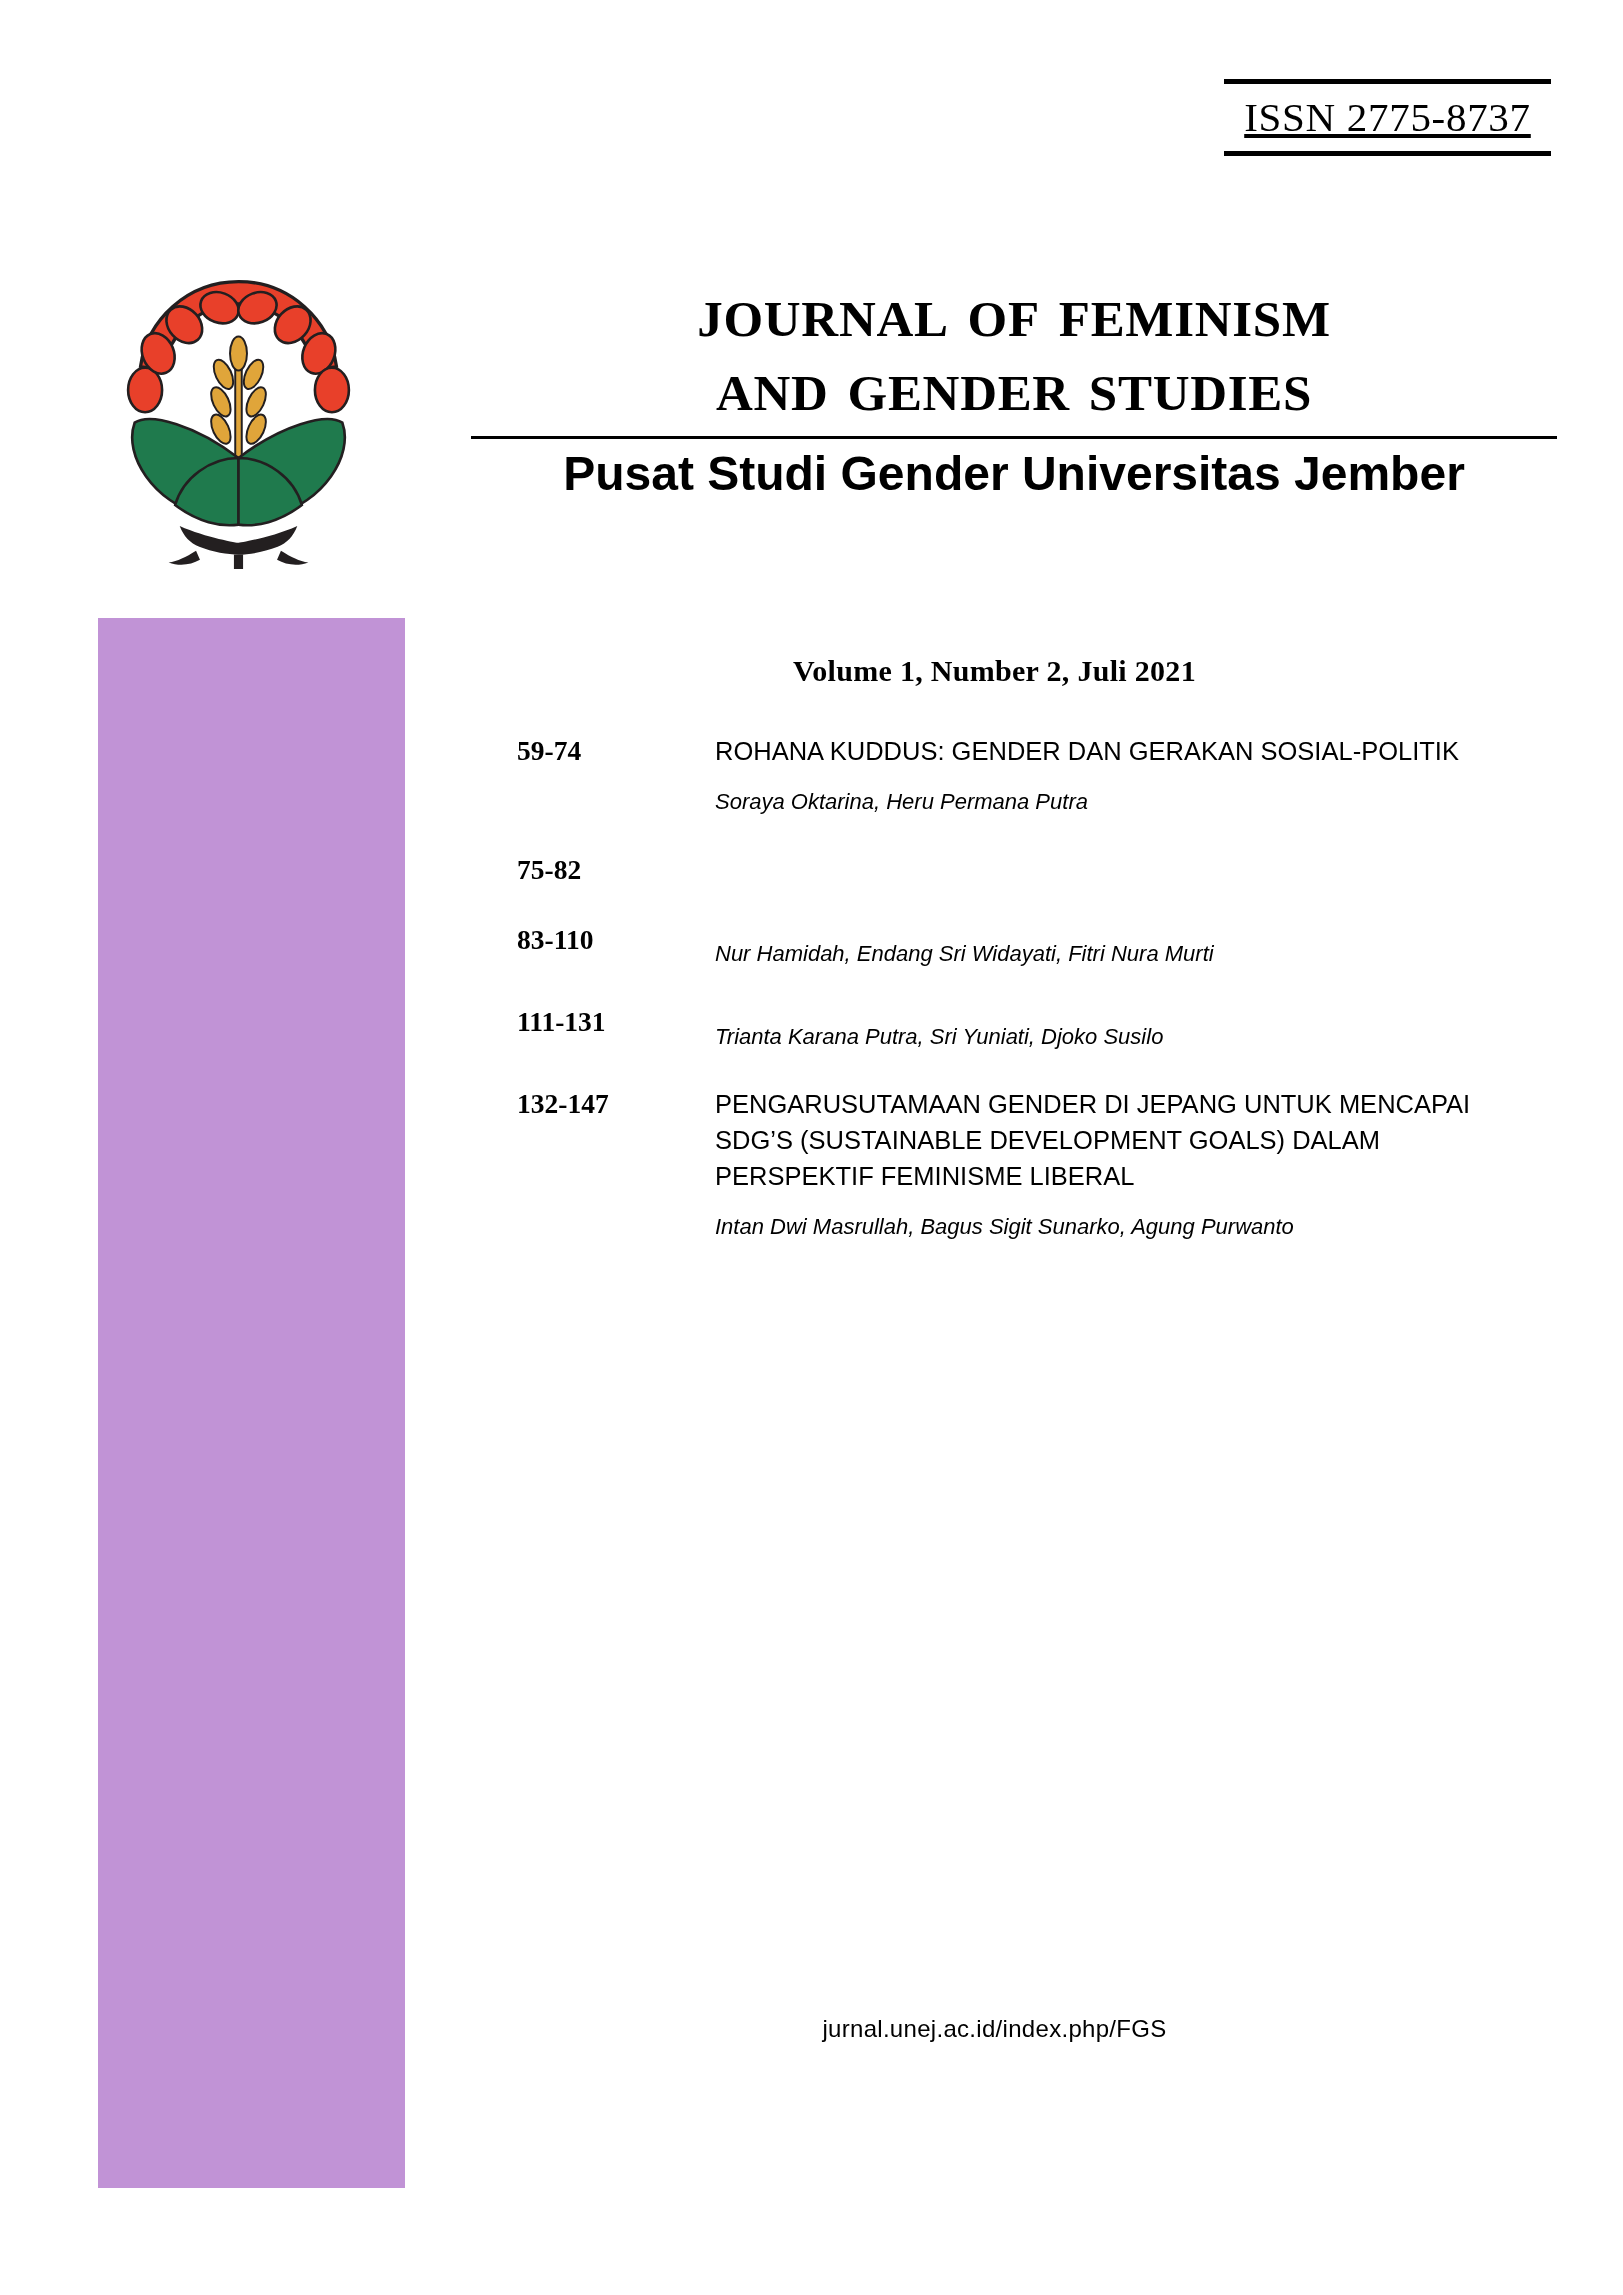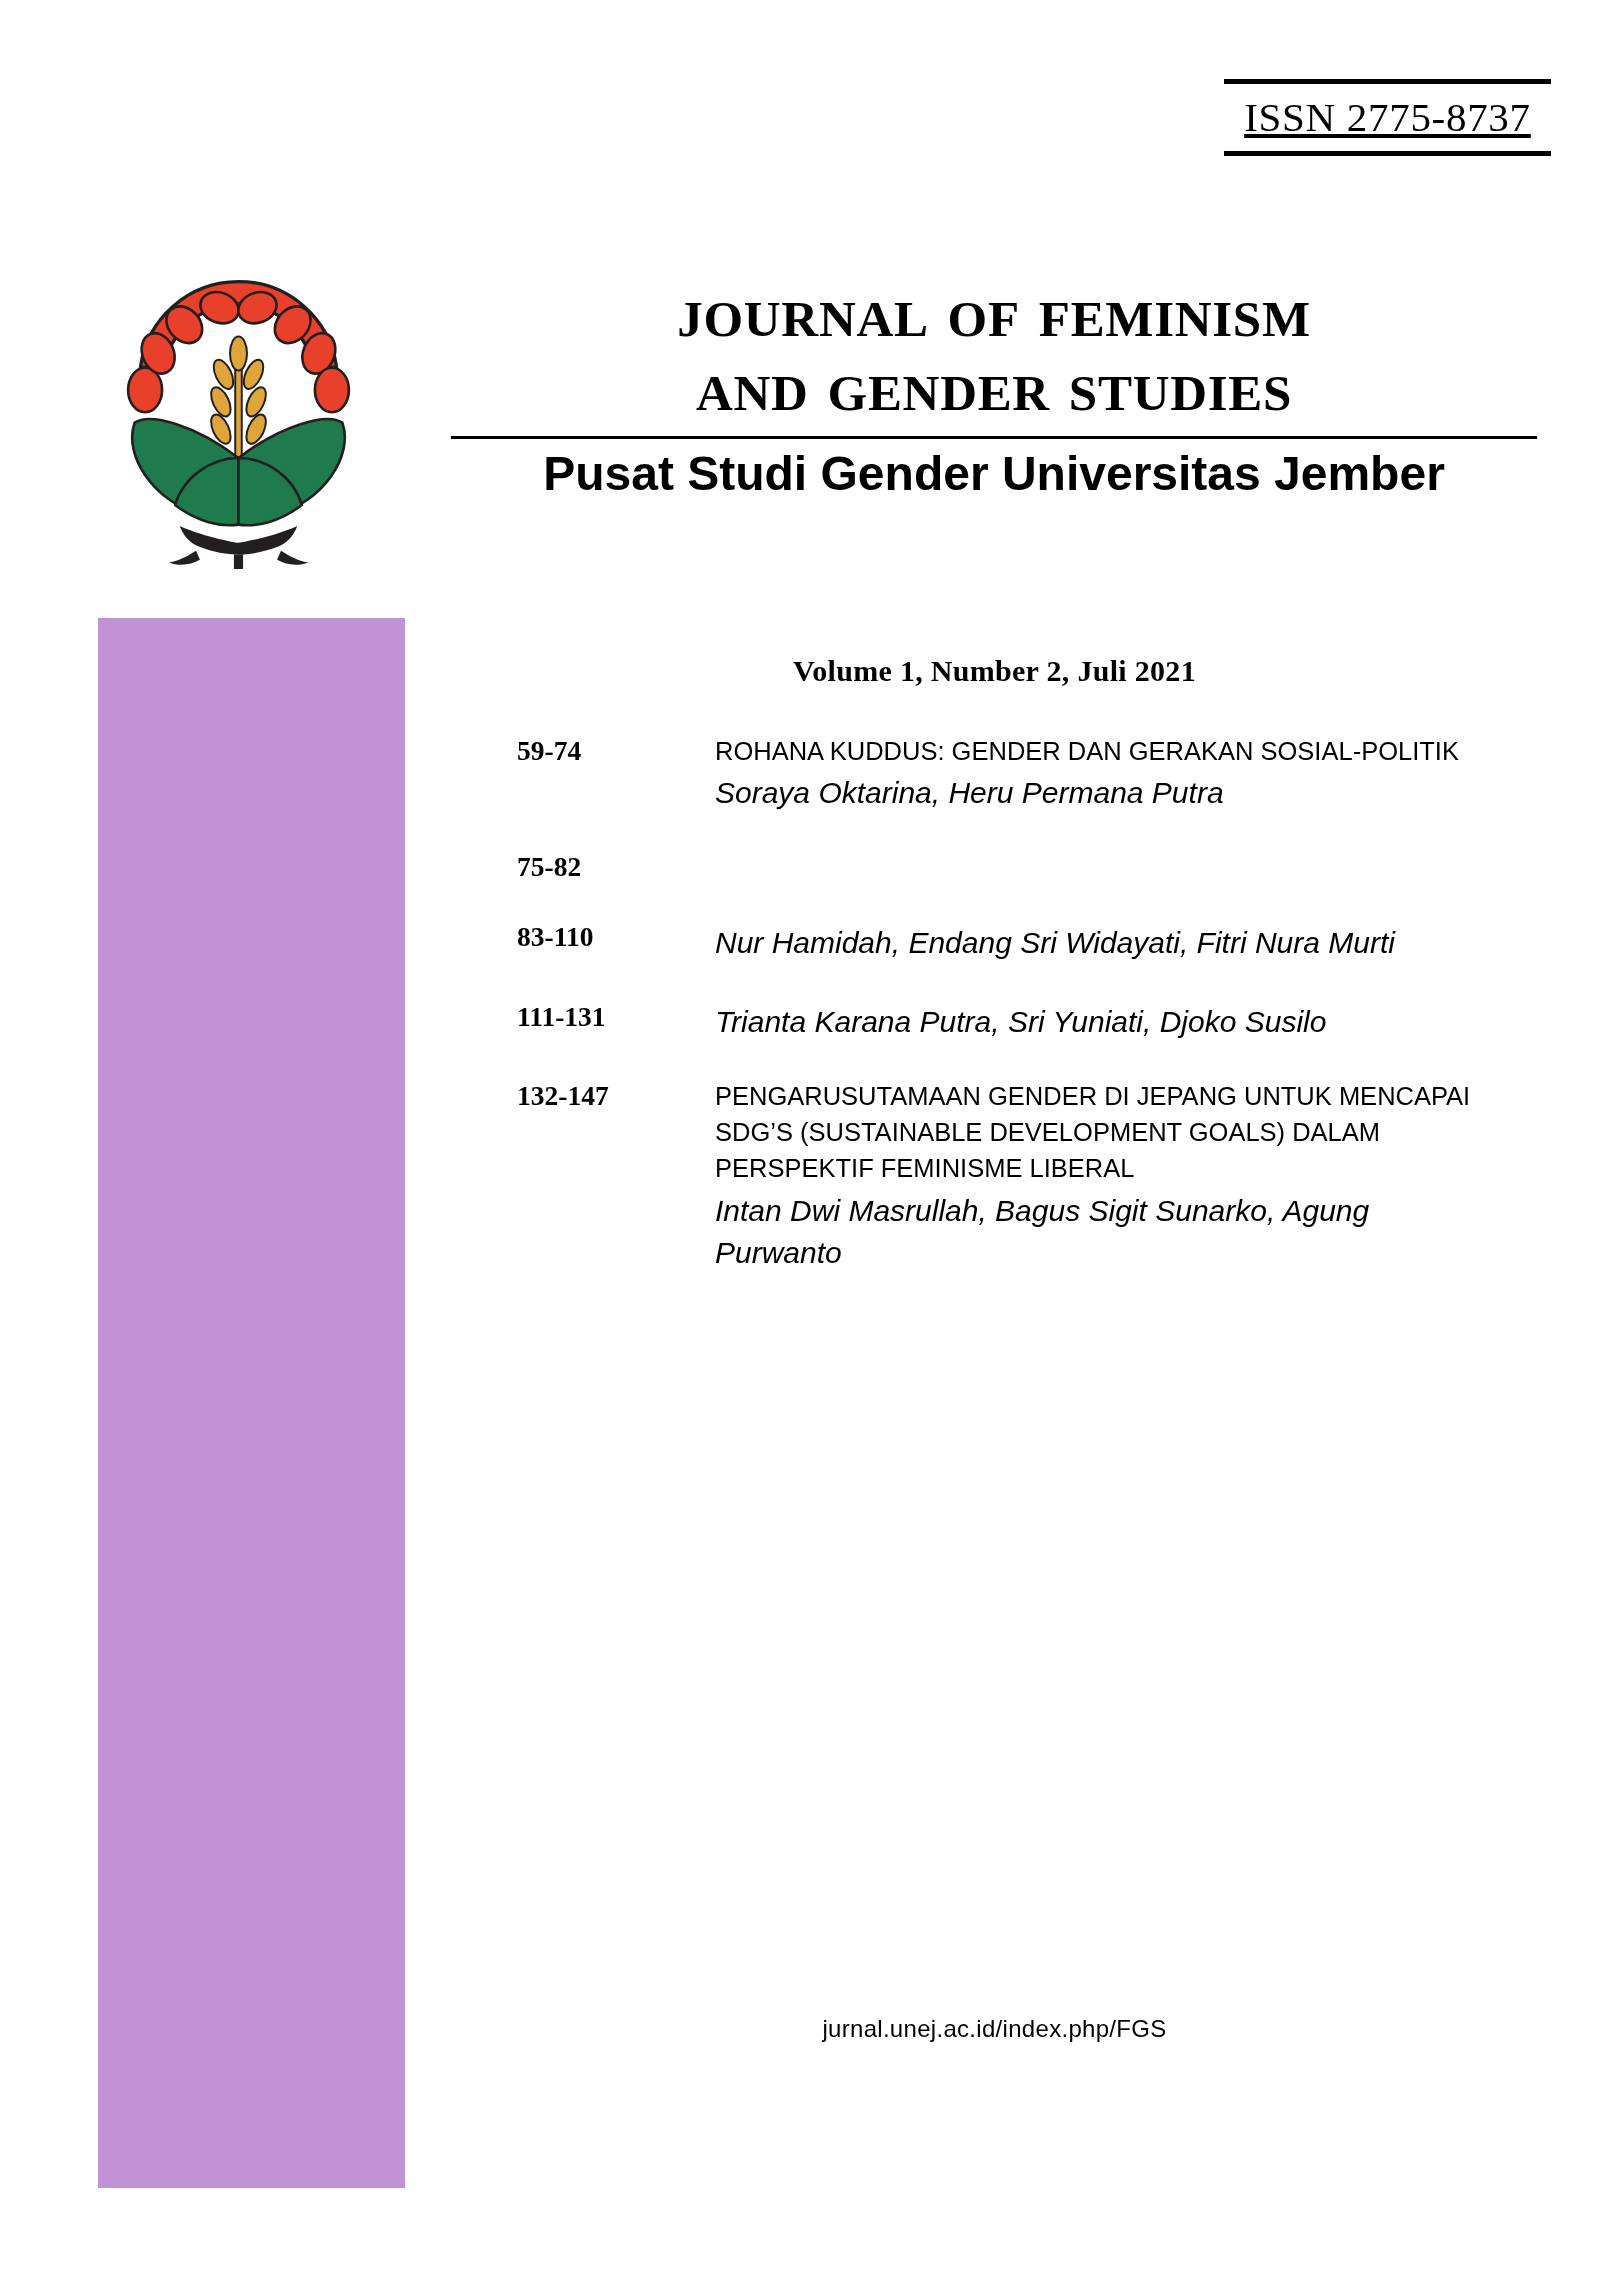--- a/index.html
+++ b/index.html
@@ -43,21 +43,21 @@
     position: absolute;
     left: 98px;
     top: 262px;
     width: 281px;
     height: 307px;
   }
 
   
   .masthead {
     position: absolute;
-    left: 451px;
+    left: 471px;
     top: 275px;
     width: 1086px;
     text-align: center;
   }
   .journal-title {
     font-family: "Liberation Serif", serif;
     font-weight: bold;
     font-size: 73px;
     line-height: 1.02;
     letter-spacing: 0.7px;
@@ -135,23 +135,23 @@
   }
   .toc-title {
     font-family: "Liberation Sans", sans-serif;
     font-size: 25.5px;
     line-height: 1.42;
     letter-spacing: 0px;
   }
   .toc-authors {
     font-family: "Liberation Sans", sans-serif;
     font-style: italic;
-    font-size: 30px;
+    font-size: 22px;
     line-height: 1.42;
-    margin-top: 3px;
+    margin-top: 17px;
   }
 
   
   .footer-url {
     position: absolute;
     top: 2015px;
     left: 458px;
     width: 1073px;
     text-align: center;
     font-family: Liberation Sans, sans-serif;

